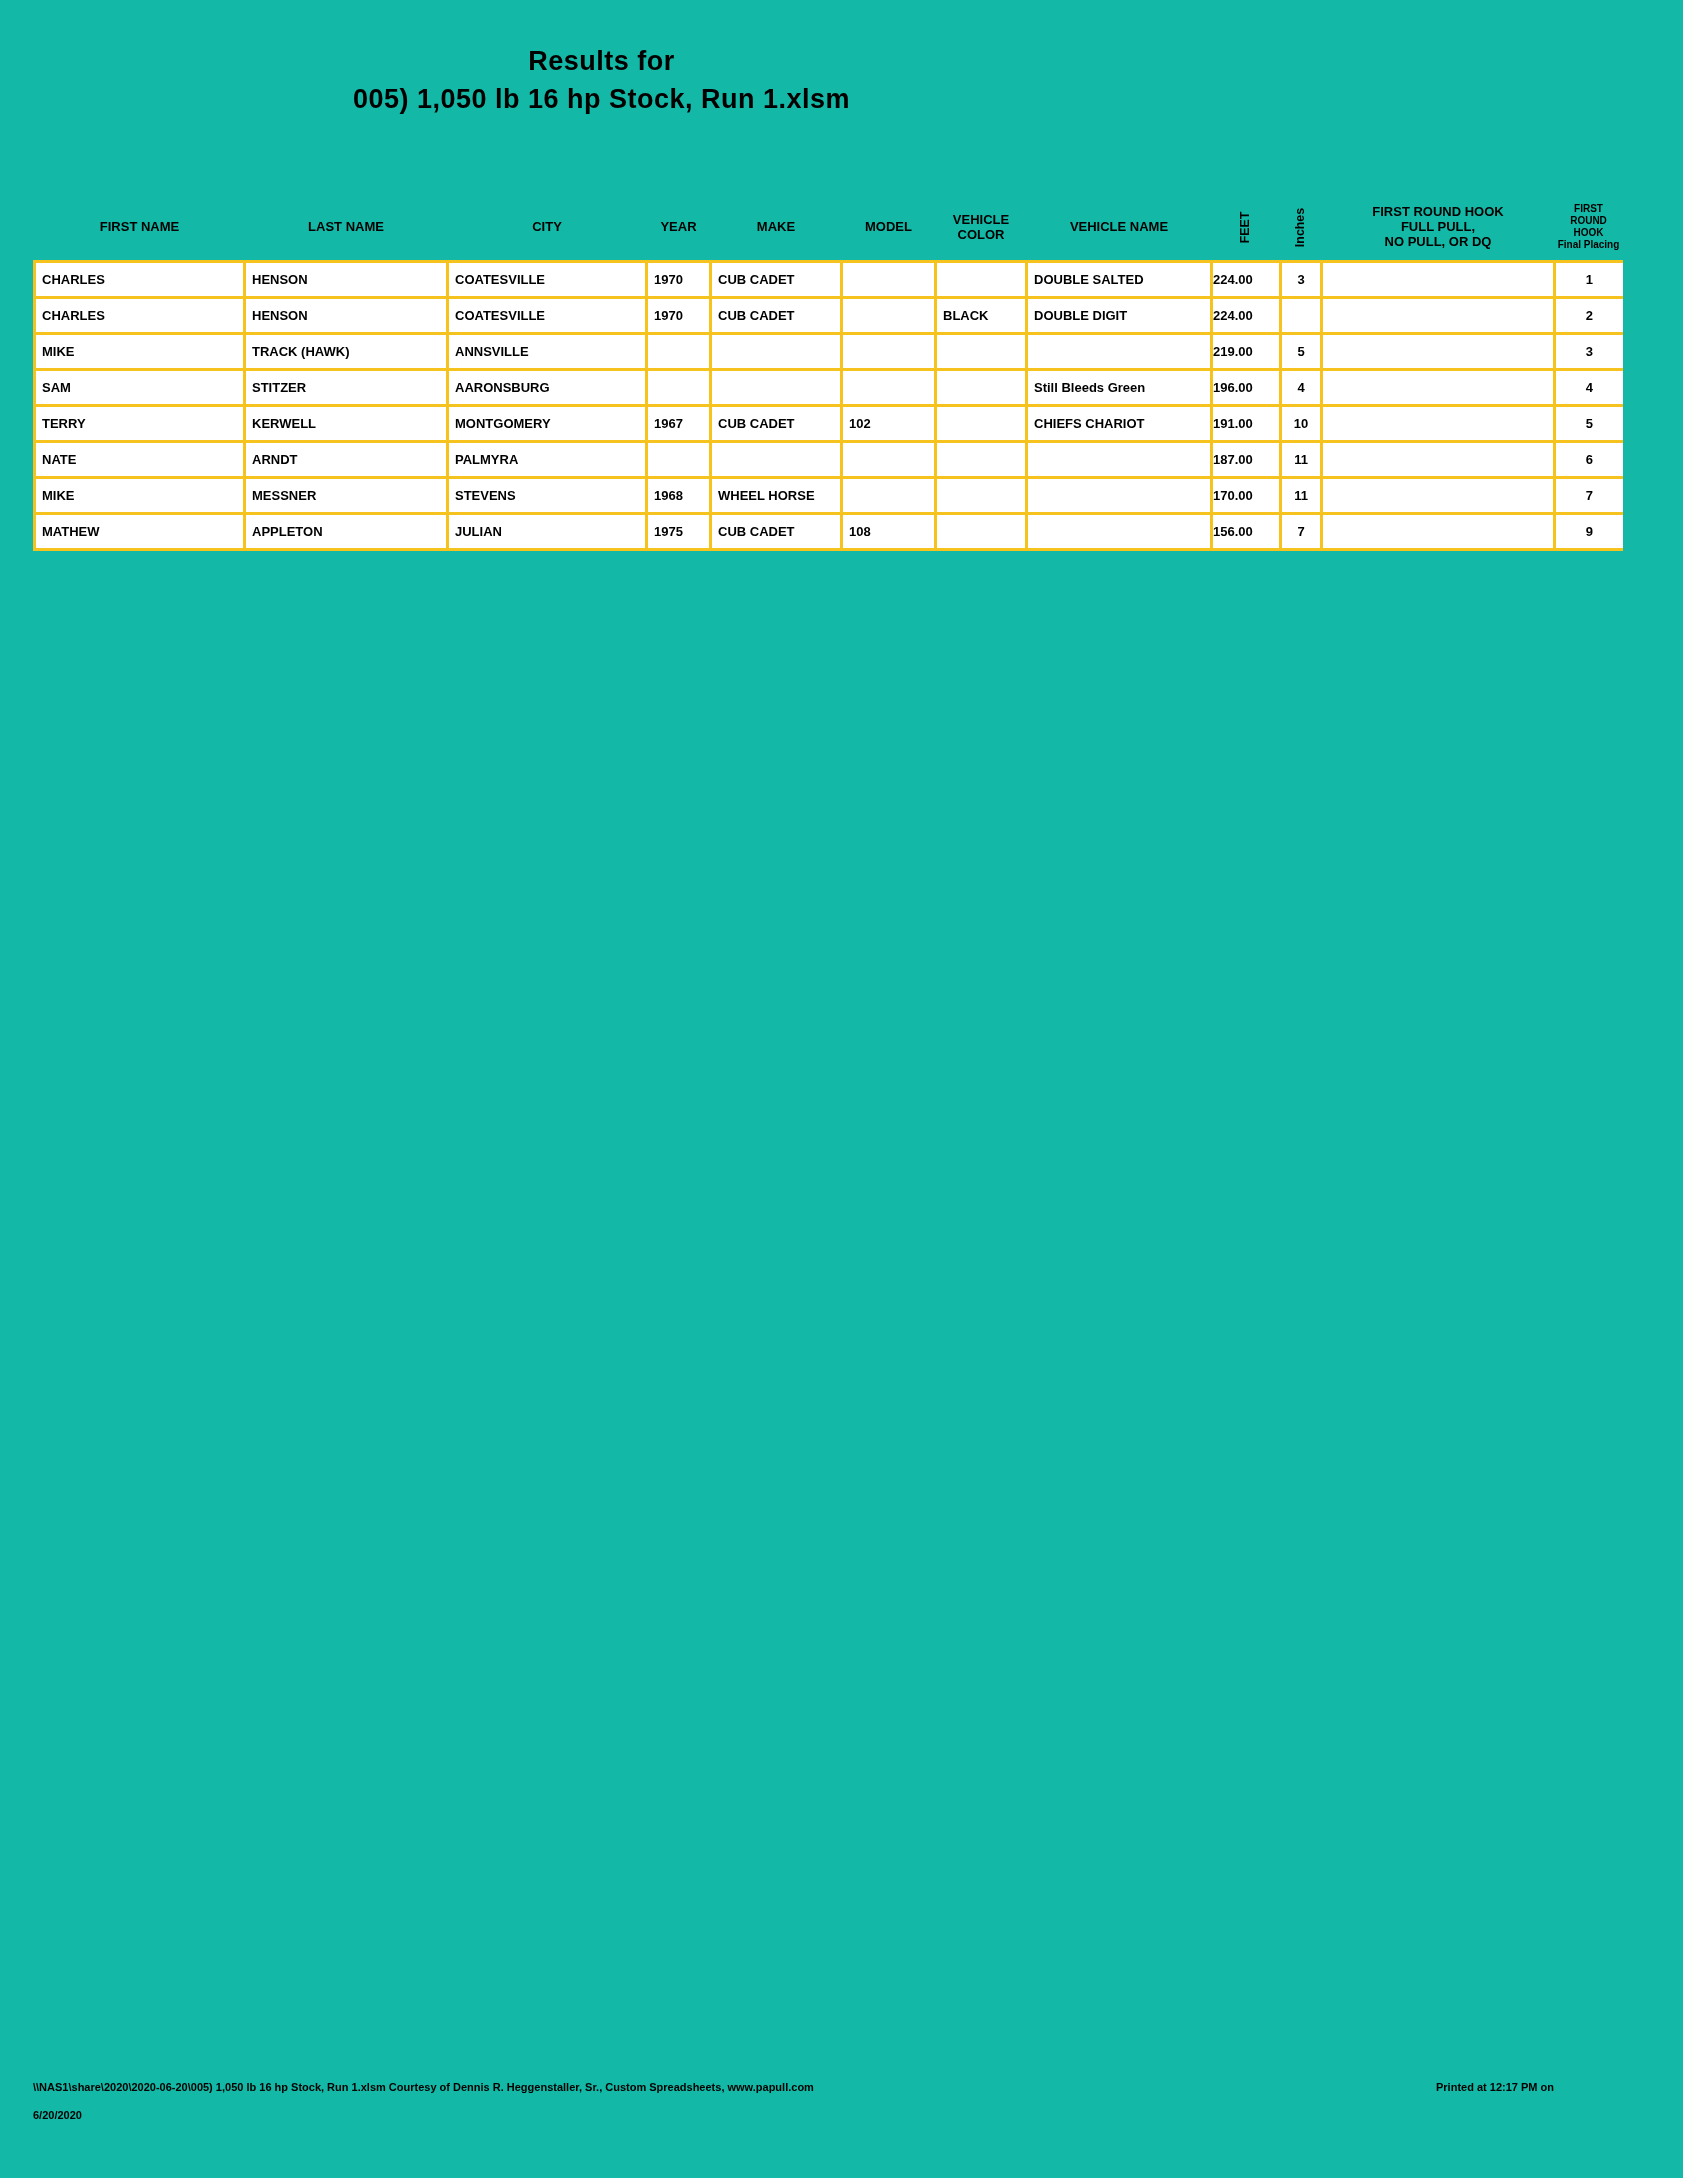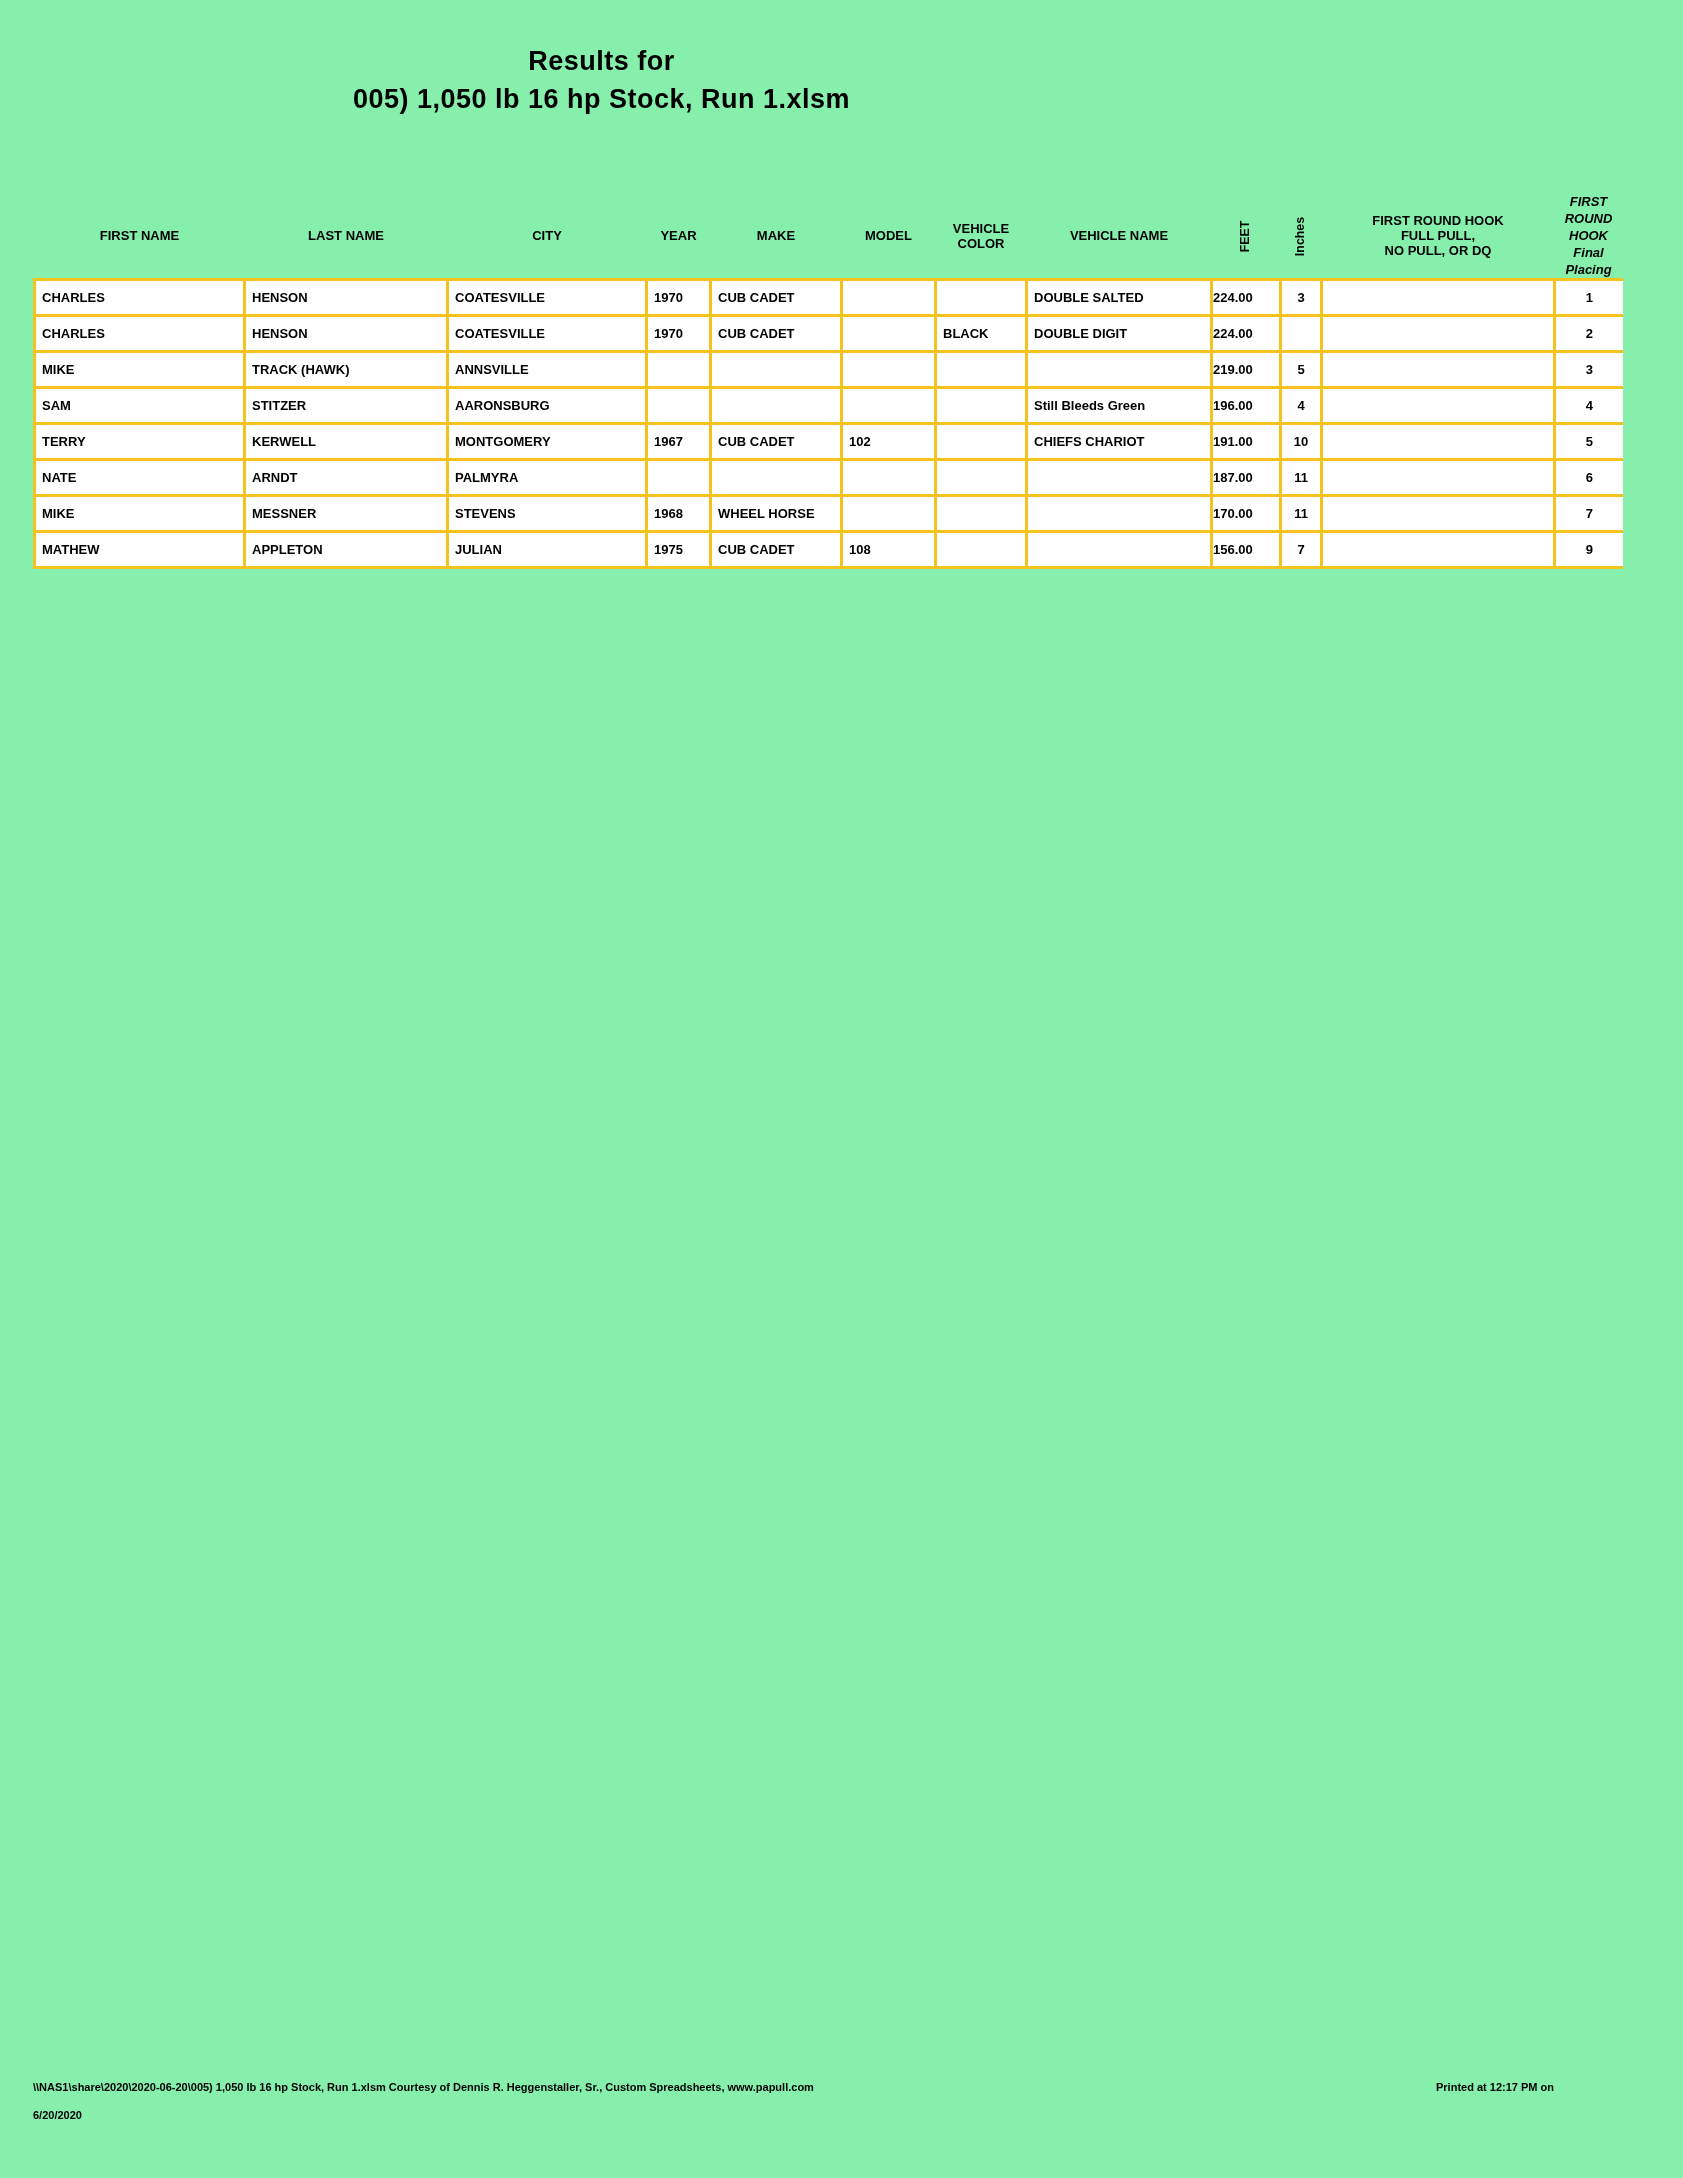--- a/index.html
+++ b/index.html
@@ -1,26 +1,26 @@
 <!DOCTYPE html>
 <html style="--grid-color: #F5C21E;"><head>
 <meta charset="utf-8">
 <style>
   html,body {margin:0; padding:0; background:#ffffff;}
   body {width:1683px; height:2178px; font-family:"Liberation Sans", sans-serif; color:#000;}
-  .page {position:relative; width:1683px; height:2178px; background:#86efac; overflow:hidden;}
+  .page {position:relative; width:1683px; height:2178px; background:#14b8a6; overflow:hidden;}
 
   .title-block {position:absolute; top:42px; left:0; width:1203px; text-align:center; font-weight:bold;}
   .title-line {font-size:27px; line-height:38px; letter-spacing:0.5px;}
 
   table.results {position:absolute; left:33px; top:193px; width:1588px;
                  border-collapse:collapse; table-layout:fixed;}
   thead th {border:none; height:67px; vertical-align:middle; text-align:center;
             font-size:13px; font-weight:bold; padding:0; white-space:pre-line; line-height:15px;}
-  thead th.small-header {font-size:13px; line-height:17px;font-style:italic;}
+  thead th.small-header {font-size:10px; line-height:12px;}
   thead th .rot {display:inline-block; transform:rotate(-90deg); white-space:nowrap;
                  font-size:12.4px; font-weight:bold;}
   tbody td {border:3px solid var(--grid-color, #F5C21E); height:33px;
             font-size:13px; font-weight:bold; padding:0 0 0 6px;
             white-space:nowrap; overflow:hidden; background:#fff;}
   tbody td:last-child {border-right:none;}
   tbody td.align-right {text-align:left; padding-right:9px; padding-left:0;}
   tbody td.align-center {text-align:center; padding-left:0;}
 
   .footer {position:absolute; left:33px; top:2078px; width:1618px;

